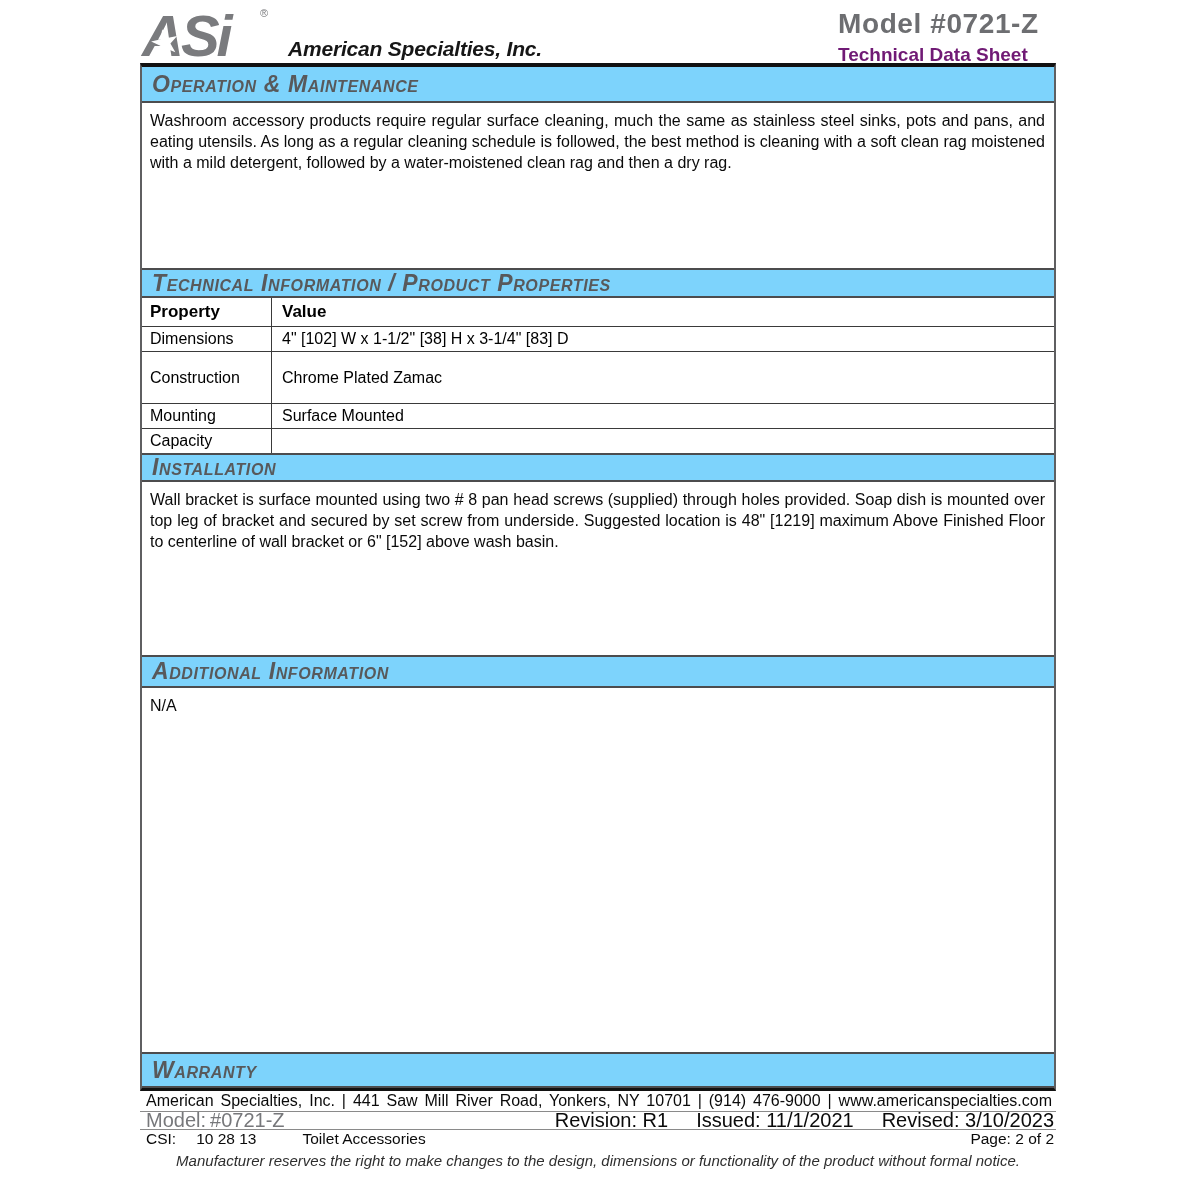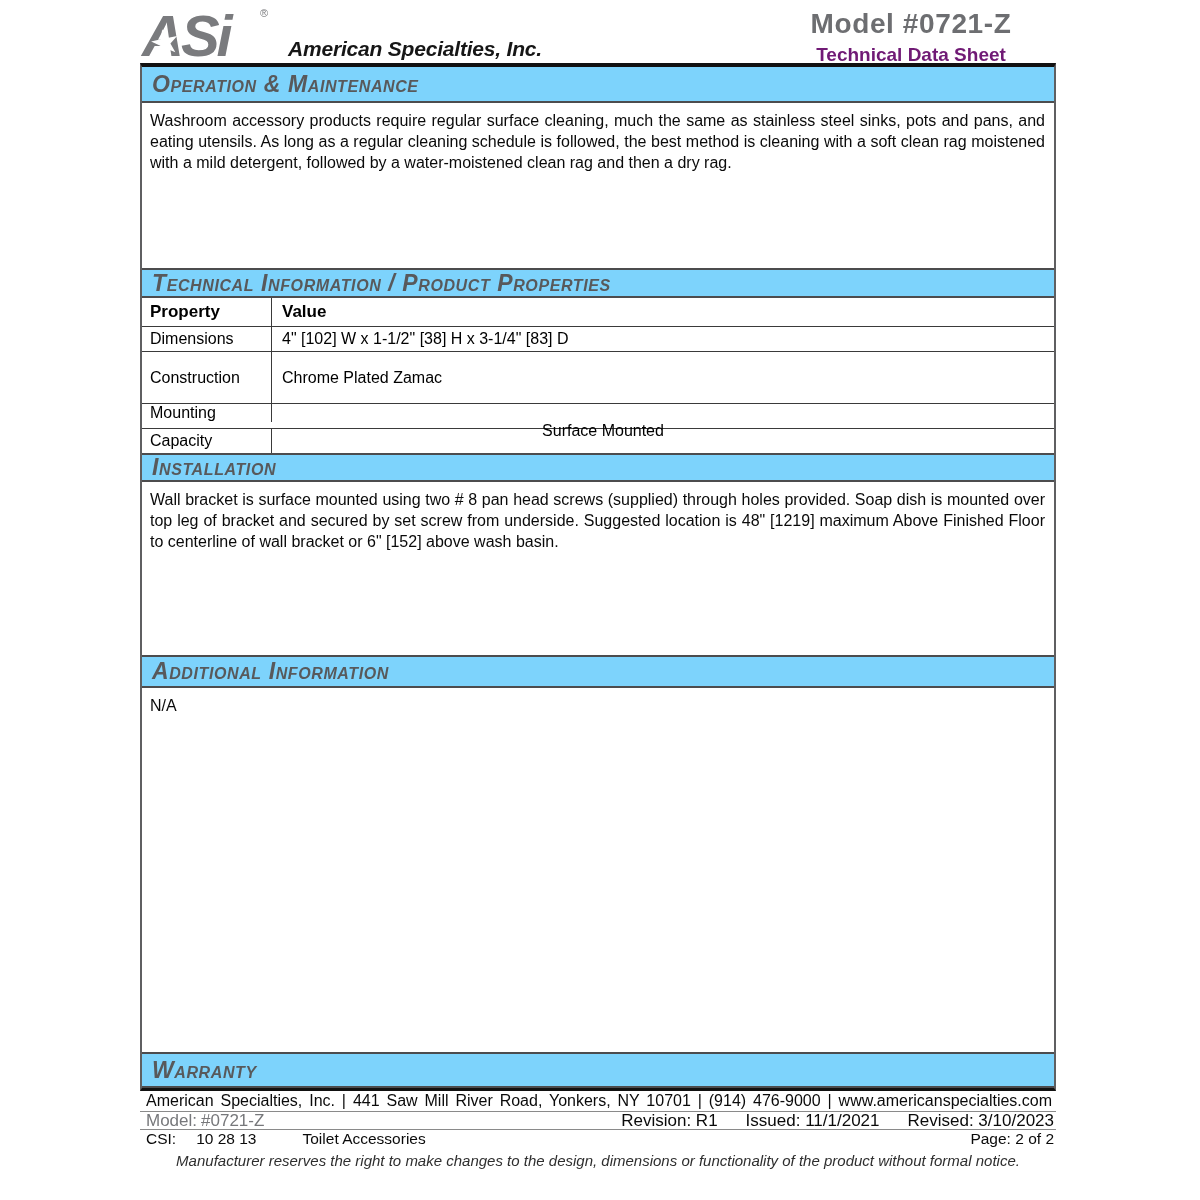--- a/index.html
+++ b/index.html
@@ -6,21 +6,21 @@
   html, body { width: 1200px; height: 1200px; background: #ffffff; }
   body { font-family: "Liberation Sans", "DejaVu Sans", sans-serif; color: #000; }
 
   .page { position: relative; width: 1200px; height: 1200px; overflow: hidden; }
 
   
   .hdr-left { position: absolute; left: 138px; top: 4px; display: flex; align-items: flex-end; }
   .logo-svg { display: block; }
   .company-name { font-size: 21px; font-weight: bold; font-style: italic; color: #161616;
                   margin: 16px 0 3px 10px; letter-spacing: -0.2px; white-space: nowrap; }
-  .hdr-right { position: absolute; left: 805px; top: 8px; width: 212px; text-align: center; }
+  .hdr-right { position: absolute; left: 838px; top: 8px; width: 212px; }
   .model-title { font-size: 28px; font-weight: bold; color: #6d6e71; letter-spacing: 0.6px; white-space: nowrap; }
   .doc-type { font-size: 19px; font-weight: bold; color: #701a75; margin-top: 4px; white-space: nowrap; }
 
   
   .wrap { position: absolute; left: 140px; top: 63px; width: 916px; }
   .doc { border-left: 2px solid #5f5f61; border-right: 2px solid #5f5f61;
          border-top: 4px solid #111; border-bottom: 3px solid #111; }
 
   .sec-title { display: flex; align-items: center; padding-left: 10px;
                color: #58595b; font-weight: bold; font-style: italic;
@@ -37,34 +37,34 @@
   .t-prop { width: 130px; align-self: stretch; display: flex; align-items: center;
             border-right: 1px solid #3a3a3a; padding-left: 8px; font-size: 16px; }
   .t-val  { flex: 1; padding-left: 10px; font-size: 16px; }
   .t-head .t-prop, .t-head .t-val { font-weight: bold; font-size: 17px; }
 
   
   .h-om-title   { height: 36px; }
   .h-om-body    { height: 165px; }
   .h-ti-title   { height: 30px; }
   .h-t-head     { height: 29px; }
-  .h-r1 { height: 25px; } .h-r2 { height: 52px; } .h-r3 { height: 25px; flex-direction: column; } .h-r4 { height: 24px; }
+  .h-r1 { height: 25px; } .h-r2 { height: 52px; } .h-r3 { height: 25px; } .h-r4 { height: 24px; }
   .h-in-title   { height: 29px; }
   .h-in-body    { height: 173px; }
   .h-ad-title   { height: 33px; }
   .h-ad-body    { height: 364px; }
   .h-wa-title   { height: 36px; }
   .h-wa-body    { height: 32px; padding-top: 6px; }
 
   
   .f-contact { height: 21px; border-bottom: 1px solid #8a8a8a; font-size: 16px;
                padding: 1px 4px 0 6px; text-align: justify; text-align-last: justify;
                white-space: nowrap; overflow: hidden; color: #0a0a0a; }
   .f-meta { height: 18px; border-bottom: 1px solid #8a8a8a; display: flex;
-            justify-content: space-between; align-items: center; font-size: 17px; padding: 0 2px 0 6px; }
+            justify-content: space-between; align-items: center; font-size: 20px; padding: 0 2px 0 6px; }
   .f-meta .model-group { color: #77787b; display: flex; gap: 4px; }
   .f-meta .rev-group { display: flex; gap: 28px; color: #0a0a0a; }
   .f-csi { height: 17px; display: flex; justify-content: space-between; align-items: center;
            font-size: 15.5px; padding: 0 2px 0 6px; color: #0a0a0a; }
   .f-csi .csi-group { display: flex; gap: 20px; }
   .f-csi .csi-group .cat { margin-left: 26px; }
   .disclaimer { margin-top: 5px; text-align: center; font-style: italic;
                 font-size: 15px; color: #2e2e2e; }
 </style>
 </head>

